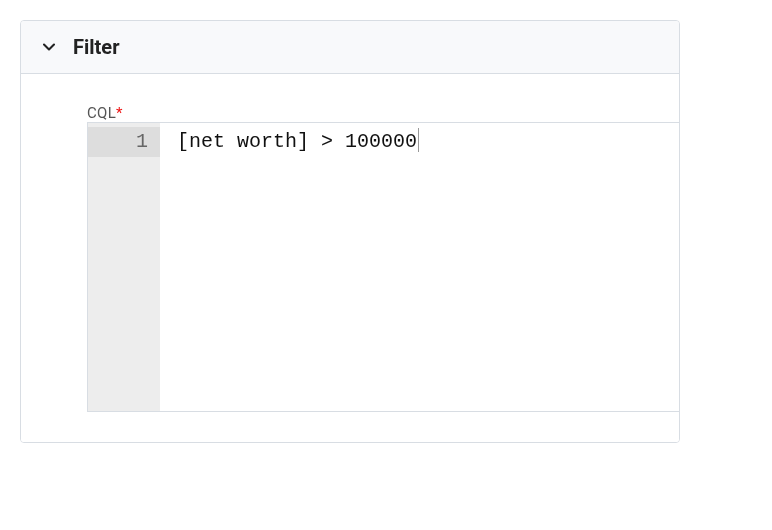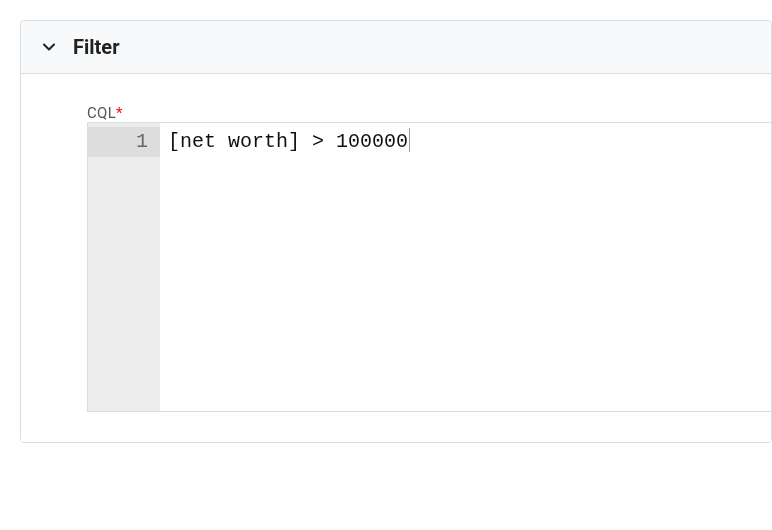--- a/index.html
+++ b/index.html
@@ -9,21 +9,21 @@
     }
     body {
       font-family: -apple-system, BlinkMacSystemFont, "Segoe UI", Roboto, Helvetica, Arial, sans-serif;
       background: #ffffff;
       padding: 20px;
     }
     .panel {
       border: 1px solid #d8dde3;
       border-radius: 4px;
       overflow: hidden;
-      width: 752px;
+      width: 660px;
     }
     .panel-header {
       background: #f8f9fb;
       border-bottom: 1px solid #d8dde3;
       padding: 14px 18px;
       display: flex;
       align-items: center;
       gap: 14px;
       cursor: pointer;
     }
@@ -82,21 +82,21 @@
     }
     .gutter .line-number-text {
       position: relative;
       z-index: 1;
     }
     .code-area {
       flex: 1;
       font-family: "SFMono-Regular", Consolas, "Liberation Mono", Menlo, monospace;
       font-size: 20px;
       color: #111;
-      padding: 4px 8px;
+      padding: 4px 17px;
       position: relative;
     }
     .code-line {
       line-height: 30px;
       white-space: pre;
     }
     .cursor {
       display: inline-block;
       width: 1px;
       height: 24px;

